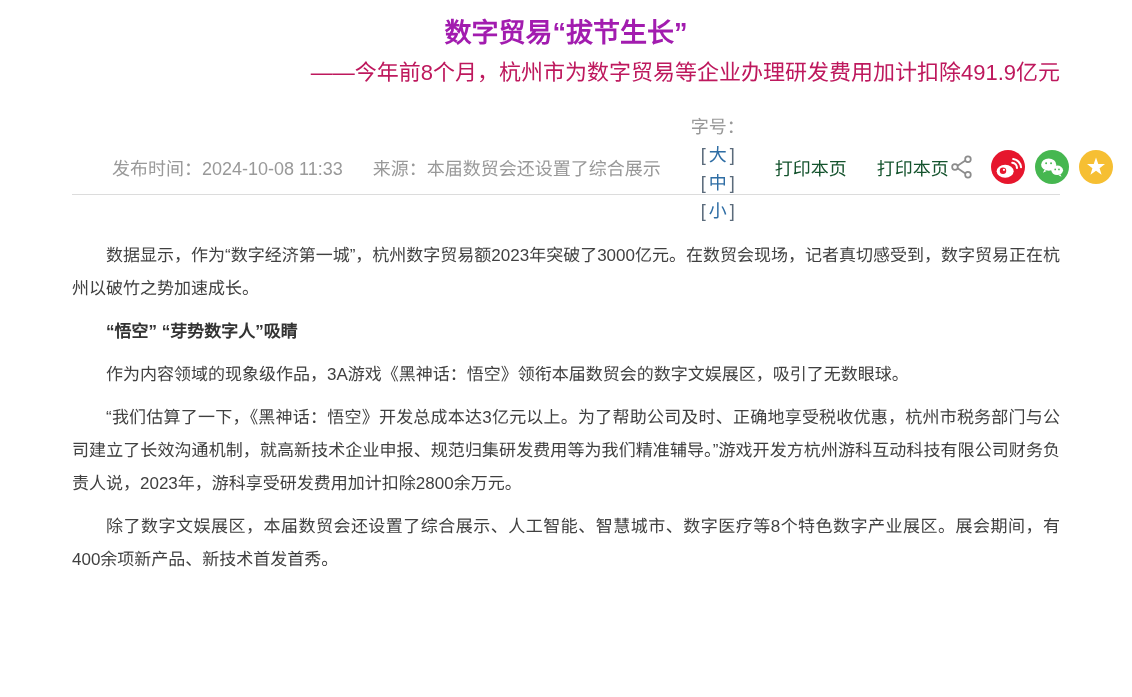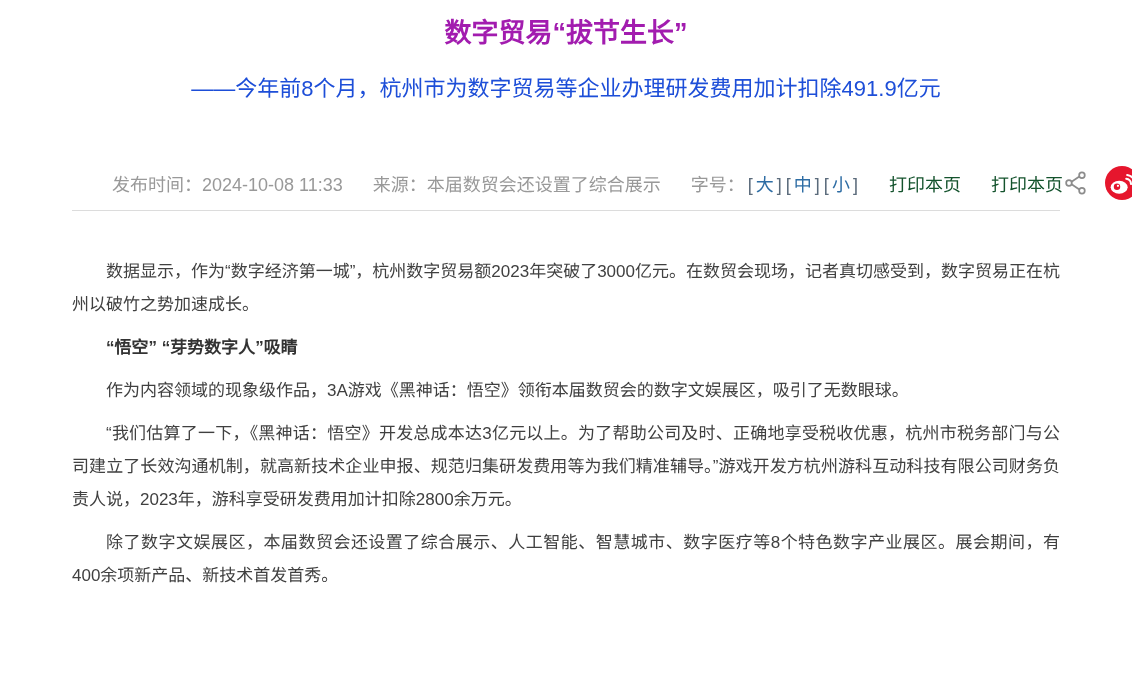--- a/index.html
+++ b/index.html
@@ -1,29 +1,29 @@
 <!DOCTYPE html>
 <html lang="zh-CN"><head>
 <meta charset="utf-8">
 <style>
   * { margin:0; padding:0; box-sizing:border-box; }
   html,body { width:1132px; height:697px; background:#ffffff; overflow:hidden;
     font-family:"Liberation Sans","DejaVu Sans",sans-serif; }
   .page { width:988px; margin:0 auto; padding-top:16px; }
 
   .title { text-align:center; font-size:27px; line-height:34px; font-weight:700; color:#a21caf; }
-  .subtitle { text-align:center; font-size:22px; line-height:30px; font-weight:400; color:#1d4ed8;
-    margin-top:24px; }
+  .subtitle { text-align:right; font-size:22px; line-height:30px; font-weight:400; color:#be185d;
+    margin-top:8px; }
 
   .meta { margin-top:62px; display:flex; justify-content:space-between; align-items:center;
     font-size:18px; color:#999; height:34px; padding:0 6px 0 40px; }
   .meta-left { display:flex; align-items:center; gap:30px; white-space:nowrap; }
   .meta-item { color:#999; }
   .meta-link { color:#14532d; text-decoration:none; cursor:pointer; }
-  .fontsize { display:flex; align-items:center; gap:2px; }
+  .fontsize { display:flex; align-items:center; gap:2px;flex-direction:column; }
   .sz-btn { text-decoration:none; cursor:pointer; margin:0 1px; }
   .sz-bracket { color:#5b6b7b; }
   .sz-char { color:#2e6da4; padding:0 3px; }
 
   .meta-icons { display:flex; align-items:center; gap:10px; }
   .icon-btn { display:inline-flex; cursor:pointer; }
   .share-svg { width:26px; height:26px; margin-right:6px; }
   .round-icon { width:34px; height:34px; }
 
   .divider { border:none; border-top:1px solid #dcdcdc; margin-top:10px; }

